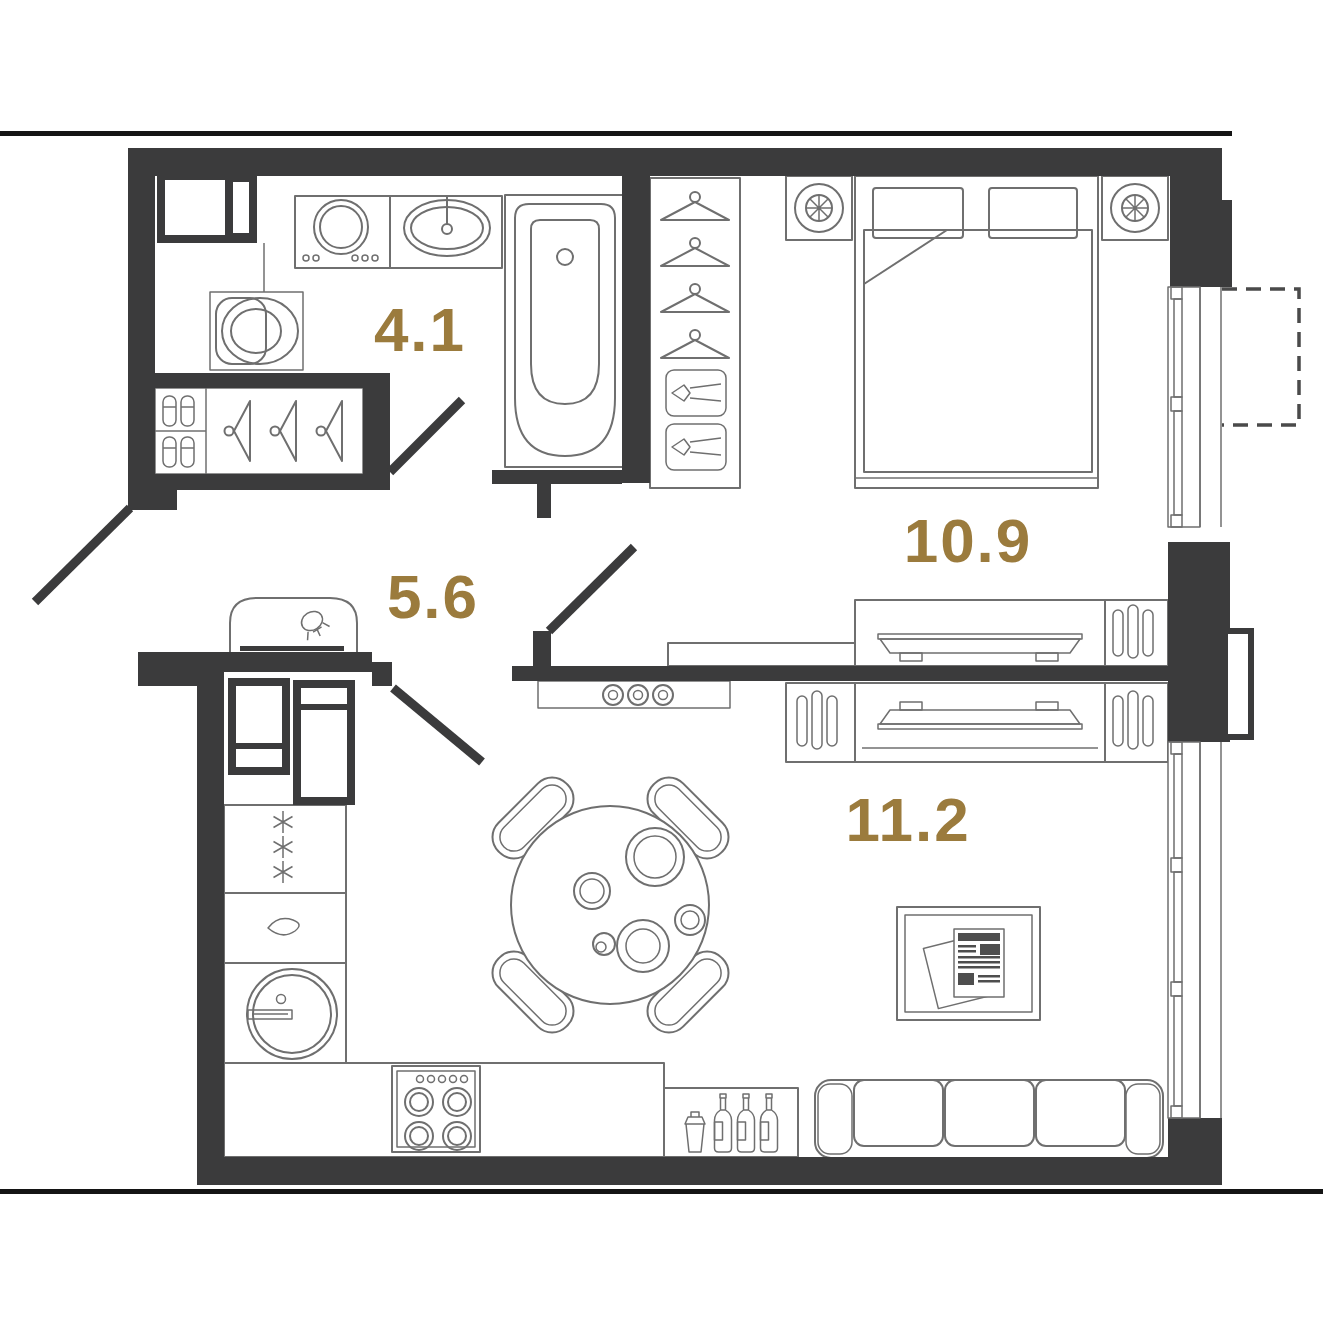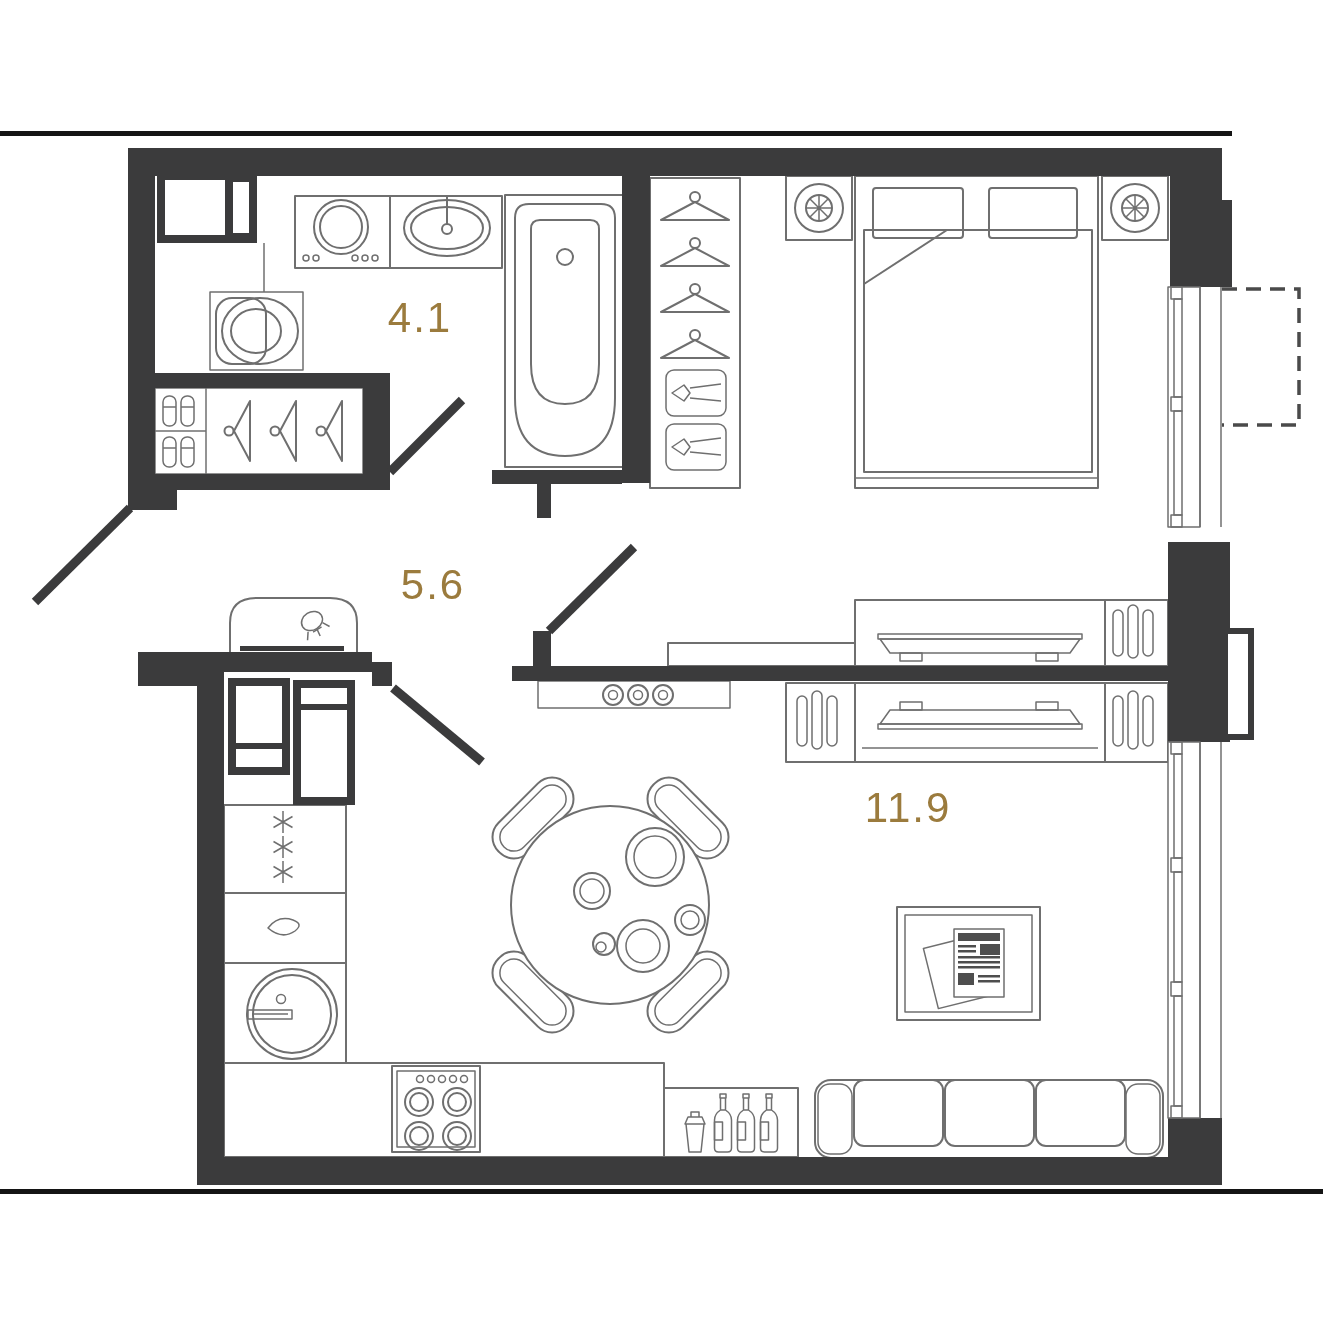--- a/index.html
+++ b/index.html
@@ -6,21 +6,21 @@
   .canvas {
     position:relative; width:1323px; height:1323px; background:#fff;
     font-family:"Liberation Sans", sans-serif; overflow:hidden;
   }
   .w    { position:absolute; background:var(--wall); }
   .sect { position:absolute; background:var(--section); }
   .darkbox { position:absolute; background:var(--wall); }
   .white   { position:absolute; background:#fff; }
   .doorbox { position:absolute; border:6px solid var(--wall); background:#fff; box-sizing:border-box; }
   .lbl {
-    position:absolute; color:var(--label); font-size:42px; font-weight:400;
+    position:absolute; color:var(--label); font-size:62px; font-weight:700;
     letter-spacing:2px; text-align:center; white-space:nowrap;
   }
   .layer { position:absolute; left:0; top:0; }
   svg .s  { stroke:var(--line); fill:none; stroke-width:2; stroke-linejoin:round; }
   svg .sr { stroke:var(--line); fill:none; stroke-width:2; stroke-linejoin:round; stroke-linecap:round; }
   svg .fw { fill:#fff; }
   svg .ink { fill:#4e4e4e; stroke:none; }
   svg .thin { stroke-width:1.5; }
   svg .door { stroke:var(--wall); stroke-width:9; stroke-linecap:butt; fill:none; }
   svg .dash { stroke:#4a4a4a; stroke-width:3.5; fill:none; stroke-dasharray:15 9; }
@@ -380,15 +380,16 @@
       <line class="s thin" x1="1221" y1="742" x2="1221" y2="1118"></line>
     </g>
     <line class="door" x1="130" y1="508" x2="35" y2="602"></line>
     <line class="door" x1="390" y1="472" x2="462" y2="400"></line>
     <line class="door" x1="549" y1="631" x2="634" y2="547"></line>
     <line class="door" x1="393" y1="688" x2="482" y2="762"></line>
   </svg>
 
   <div class="lbl" style="left:340px;top:294px;width:160px;">4.1</div>
   <div class="lbl" style="left:353px;top:561px;width:160px;">5.6</div>
-  <div class="lbl" style="left:808px;top:784px;width:200px;">11.9</div>
+  <div class="lbl" style="left:868px;top:505px;width:200px;">10.9</div>
+  <div class="lbl" style="left:808px;top:784px;width:200px;">11.2</div>
 
 </div>
 
 </body></html>

